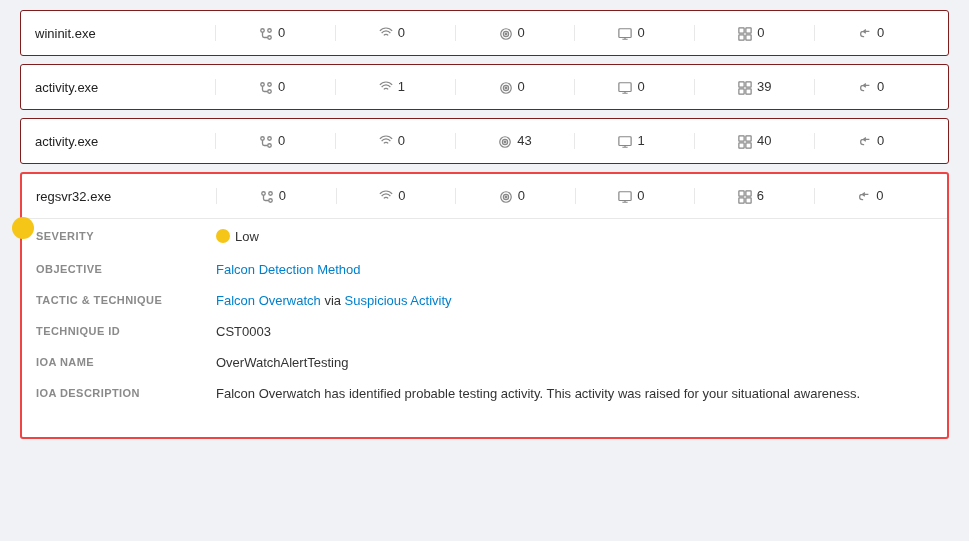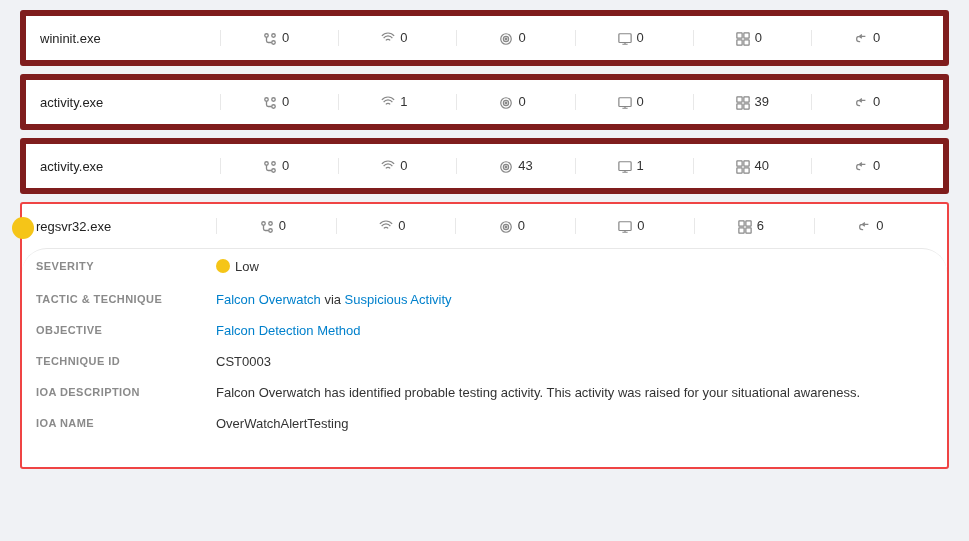--- a/index.html
+++ b/index.html
@@ -9,21 +9,21 @@
       font-size: 13px;
       color: #333;
     }
     .container {
       width: 969px;
       padding: 10px 20px;
       position: relative;
     }
     .process-row {
       background: #fff;
-      border: 6px solid #7f1d1d;
+      border: 1px solid #7f1d1d;
       border-radius: 3px;
       margin-bottom: 8px;
     }
     .process-row.active {
       border: 2px solid #ef4444;
     }
     .process-header {
       display: flex;
       align-items: center;
       padding: 10px 14px;
@@ -61,21 +61,20 @@
       text-align: left;
     }
     .metric-item .value.nonzero {
       color: #333;
       font-weight: 500;
     }
     
     .detail-panel {
       padding: 10px 14px 20px 14px;
       border-top: 1px solid #e8e8e8;
-      border-radius: 25px;
     }
     .detail-row {
       display: flex;
       margin-bottom: 16px;
       align-items: flex-start;
     }
     .detail-label {
       font-size: 11px;
       color: #8a8a8a;
       font-weight: 600;
@@ -380,39 +379,39 @@
         <div class="detail-row">
           <span class="detail-label">SEVERITY</span>
           <span class="detail-value">
             <span class="severity-badge">
               <span class="severity-dot"></span>
               Low
             </span>
           </span>
         </div>
         <div class="detail-row">
+          <span class="detail-label">OBJECTIVE</span>
+          <span class="detail-value">
+            <a class="link" href="#">Falcon Detection Method</a>
+          </span>
+        </div>
+        <div class="detail-row">
           <span class="detail-label">TACTIC &amp; TECHNIQUE</span>
           <span class="detail-value">
             <a class="link" href="#">Falcon Overwatch</a> via <a class="link" href="#">Suspicious Activity</a>
           </span>
         </div>
         <div class="detail-row">
-          <span class="detail-label">OBJECTIVE</span>
-          <span class="detail-value">
-            <a class="link" href="#">Falcon Detection Method</a>
-          </span>
-        </div>
-        <div class="detail-row">
           <span class="detail-label">TECHNIQUE ID</span>
           <span class="detail-value">CST0003</span>
         </div>
         <div class="detail-row">
+          <span class="detail-label">IOA NAME</span>
+          <span class="detail-value">OverWatchAlertTesting</span>
+        </div>
+        <div class="detail-row">
           <span class="detail-label">IOA DESCRIPTION</span>
           <span class="detail-value">Falcon Overwatch has identified probable testing activity. This activity was raised for your situational awareness.</span>
         </div>
-        <div class="detail-row">
-          <span class="detail-label">IOA NAME</span>
-          <span class="detail-value">OverWatchAlertTesting</span>
-        </div>
       </div>
     </div>
     </div>
 </div>
 
 </body></html>

